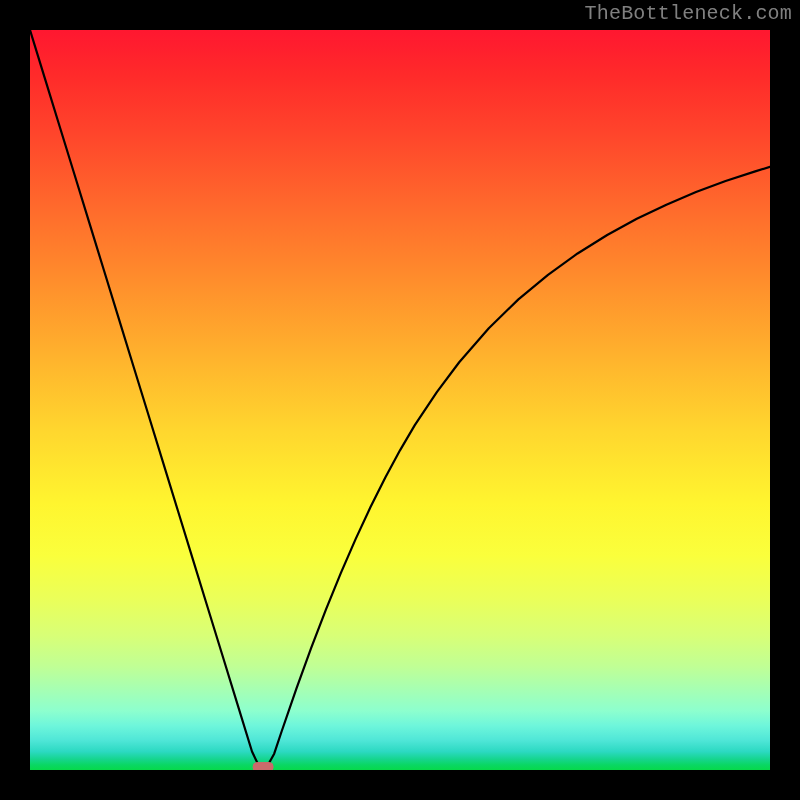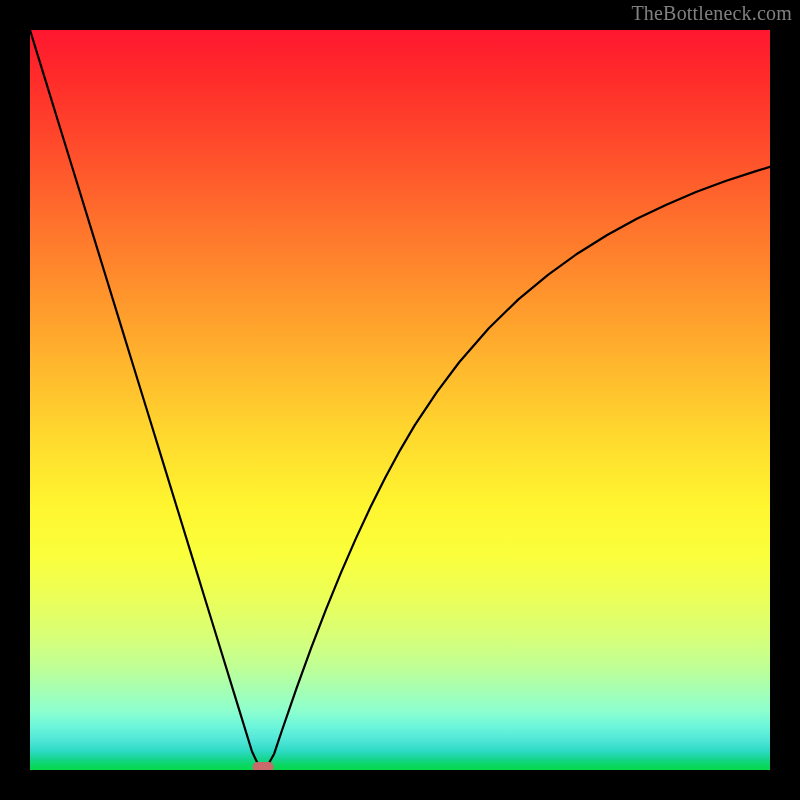--- a/index.html
+++ b/index.html
@@ -58,21 +58,21 @@
     height: 740px;
     display: block;
   }
   .watermark {
     position: absolute;
     top: 2px;
     right: 8px;
     color: #808080;
     font-size: 20px;
     letter-spacing: 0.2px;
-    font-family: Liberation Serif, serif;
+    font-family: Liberation Mono, monospace;
   }
   .curve-path {
     fill: none;
     stroke: #000;
     stroke-width: 2.2;
     stroke-linecap: round;
     stroke-linejoin: round;
   }
   .marker {
     fill: #c96b6b;

